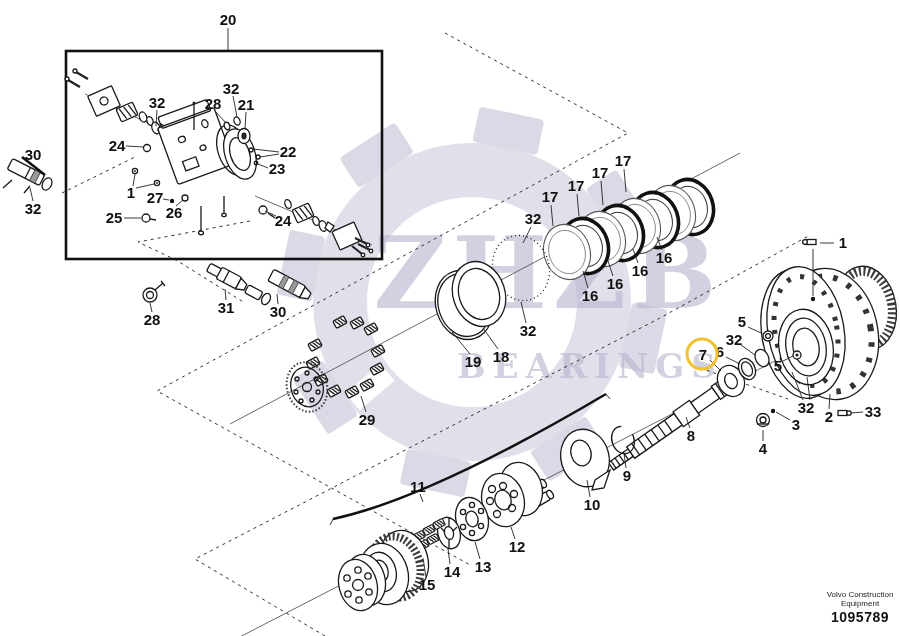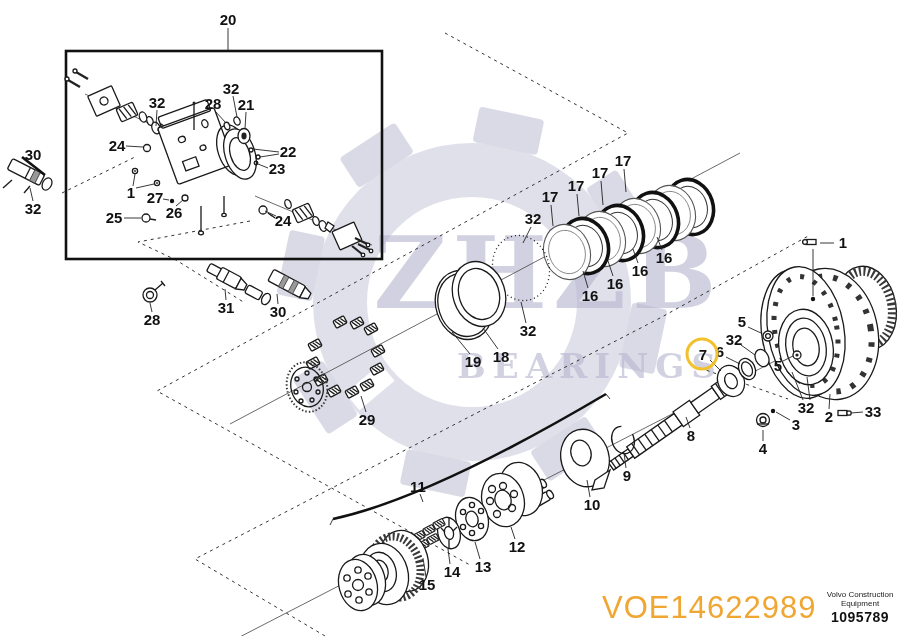--- a/index.html
+++ b/index.html
@@ -501,19 +501,18 @@
         <line x1="480" y1="559" x2="475" y2="542" class="leader"></line>
         <text x="483" y="572" class="plabel">13</text>
         <line x1="450" y1="564" x2="448" y2="549" class="leader"></line>
         <text x="452" y="577" class="plabel">14</text>
         <line x1="426" y1="577" x2="423" y2="558" class="leader"></line>
         <text x="427" y="590" class="plabel">15</text>
       </g>
     <circle id="hl" fill="none" stroke-width="3" cx="702" cy="354" r="15" stroke="#f2c12e"></circle>
   </svg>
 
-  <div id="pcode" style="color: rgb(240, 166, 50);">VOE14622989</div>
   <div id="orgbox">
     <div class="l">Volvo Construction</div>
     <div class="l">Equipment</div>
     <div class="n">1095789</div>
   </div>
 </div>
 
 </body></html>

